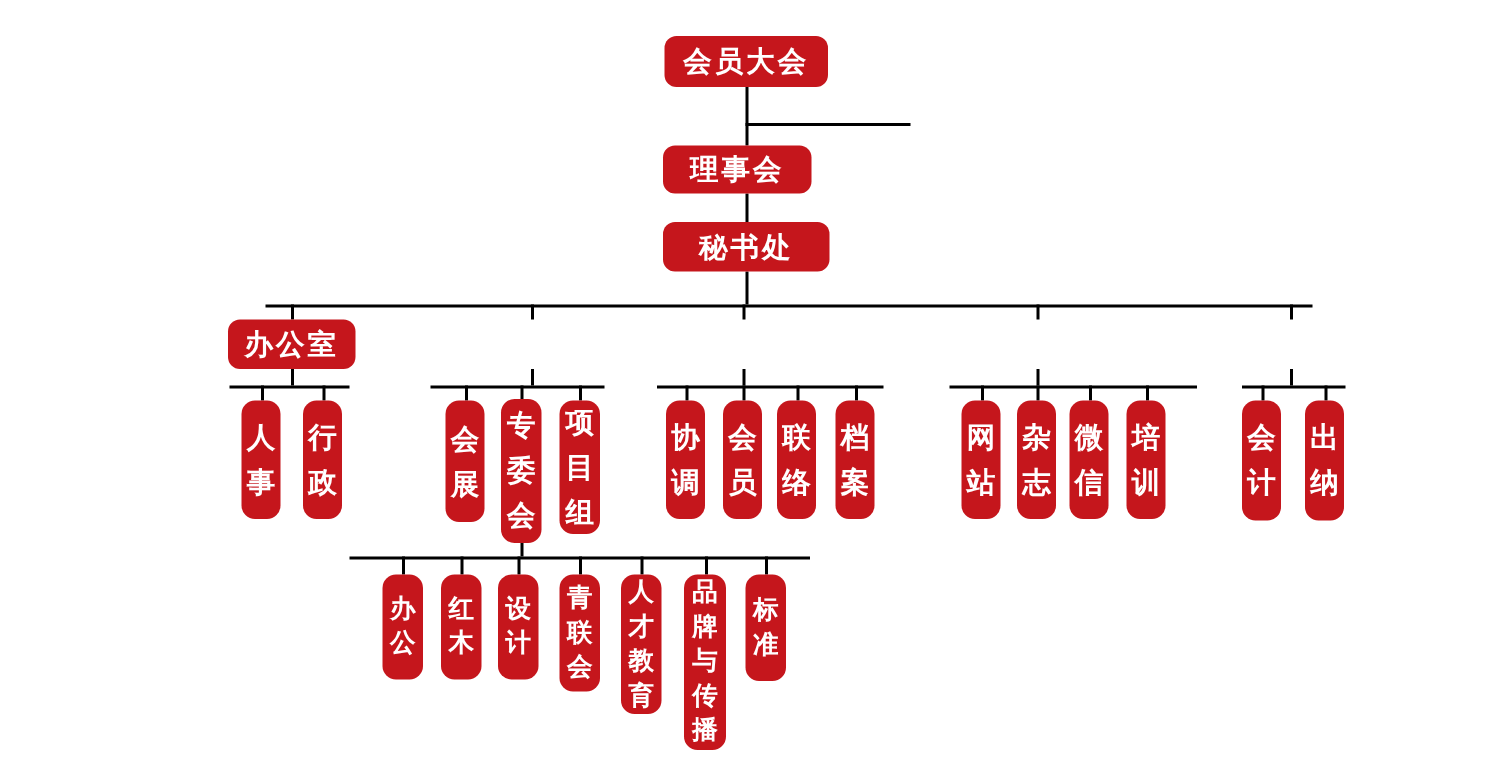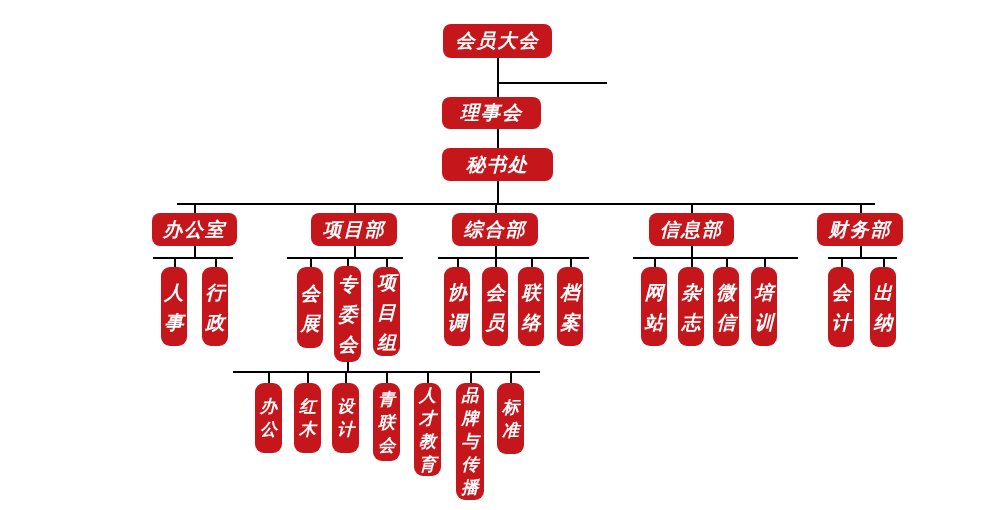--- a/index.html
+++ b/index.html
@@ -19,21 +19,20 @@
   .box{
     position:absolute;
     background:var(--node-fill);
     color:var(--node-text);
     font-weight:bold;
     display:flex;
     align-items:center;
     justify-content:center;
     box-sizing:border-box;
     text-align:left;
-    font-style:italic;
   }
   .h{
     border-radius:8px;
     font-size:19px;
     letter-spacing:2px;
     white-space:nowrap;
   }
   .v{
     border-radius:9px;
     flex-direction:column;
@@ -96,24 +95,20 @@
   <div class="vl" style="left:386px;top:371px;height:12px"></div>
   <div class="vl" style="left:427px;top:371px;height:12px"></div>
   <div class="vl" style="left:470px;top:371px;height:12px"></div>
   <div class="vl" style="left:510px;top:371px;height:12px"></div>
 
   <div class="box h" style="left:443px;top:24px;width:109px;height:34px">会员大会</div>
   <div class="box h" style="left:442px;top:97px;width:99px;height:32px">理事会</div>
   <div class="box h" style="left:442px;top:148px;width:111px;height:33px">秘书处</div>
 
   <div class="box h" style="left:152px;top:213px;width:85px;height:33px">办公室</div>
-  <div class="box h" style="left:311px;top:213px;width:86px;height:33px">项目部</div>
-  <div class="box h" style="left:452px;top:213px;width:86px;height:33px">综合部</div>
-  <div class="box h" style="left:649px;top:213px;width:85px;height:33px">信息部</div>
-  <div class="box h" style="left:817px;top:213px;width:86px;height:33px">财务部</div>
 
   <div class="box v v3" style="left:161px;top:267px;width:26px;height:79px">
       <span class="ch">人</span>
       <span class="ch">事</span>
     </div>
   <div class="box v v3" style="left:202px;top:267px;width:26px;height:79px">
       <span class="ch">行</span>
       <span class="ch">政</span>
     </div>
 

